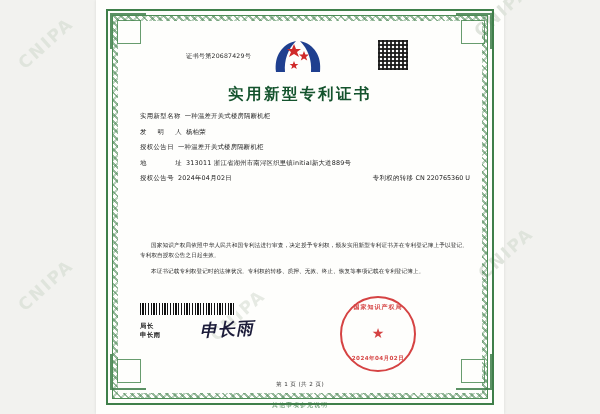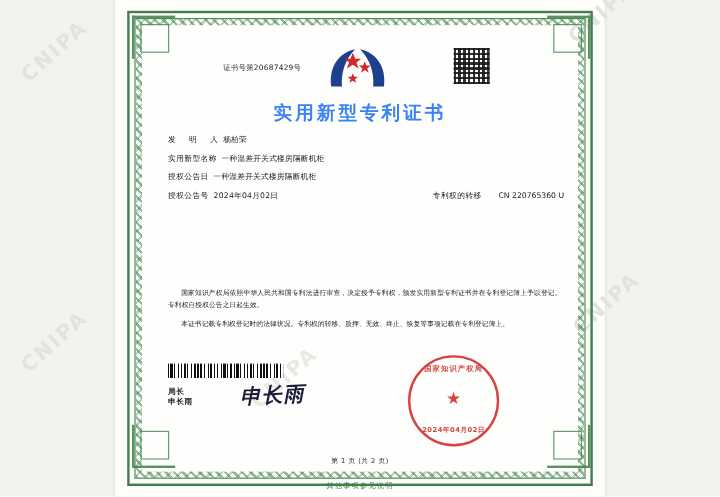--- a/index.html
+++ b/index.html
@@ -133,21 +133,21 @@
   
   .title {
     position: absolute;
     left: 0; top: 84px;
     width: 600px;
     text-align: center;
     font-family: "DejaVu Serif", "Liberation Serif", serif;
     font-weight: bold;
     font-size: 15.5px;
     letter-spacing: 2.5px;
-    color: #3b82f6;
+    color: #14532d;
   }
 
   
   .fields {
     position: absolute;
     left: 140px; top: 112px;
     width: 330px;
     font-size: 6.4px;
     color: #1a1a1a;
     line-height: 1.25;
@@ -168,21 +168,21 @@
     text-align: justify;
     text-align-last: justify;
   }
   .row .val {
     flex: 1 1 auto;
     margin-left: 4px;
     letter-spacing: .2px;
     word-break: break-all;
   }
   .row.two .val2 {
-    margin-left: 14px;
+    margin-left: 2px;
     white-space: nowrap;
   }
 
   
   .para {
     position: absolute;
     left: 140px; top: 240px;
     width: 328px;
     font-size: 5.6px;
     line-height: 1.85;
@@ -313,36 +313,40 @@
     <polygon points="24,23 25.2,26 28.4,26 25.8,28 26.8,31 24,29.2 21.2,31 22.2,28 19.6,26 22.8,26" fill="#d02a2a"></polygon>
   </svg>
 
   <div class="qr"></div>
 
   <div class="title">实用新型专利证书</div>
 
   <div class="fields">
 
     <div class="row">
+      <span class="lbl">实用新型名称</span>
+      <span class="val">一种温差开关式楼房隔断机柜</span>
+    </div>
+
+    <div class="row">
       <span class="lbl spread">发明人</span>
       <span class="val">杨柏荣</span>
-    </div>
-
-    <div class="row">
-      <span class="lbl">实用新型名称</span>
-      <span class="val">一种温差开关式楼房隔断机柜</span>
     </div>
 
 
 
     <div class="row">
       <span class="lbl">授权公告日</span>
       <span class="val">一种温差开关式楼房隔断机柜</span>
     </div>
 
+    <div class="row">
+      <span class="lbl spread">地址</span>
+      <span class="val">313011 浙江省湖州市南浔区织里镇initial新大道889号</span>
+    </div>
 
     <div class="row two">
       <span class="lbl">授权公告号</span>
       <span class="val">2024年04月02日</span>
       <span class="lbl">专利权的转移</span>
       <span class="val2">CN 220765360 U</span>
     </div>
 
   </div>
 

